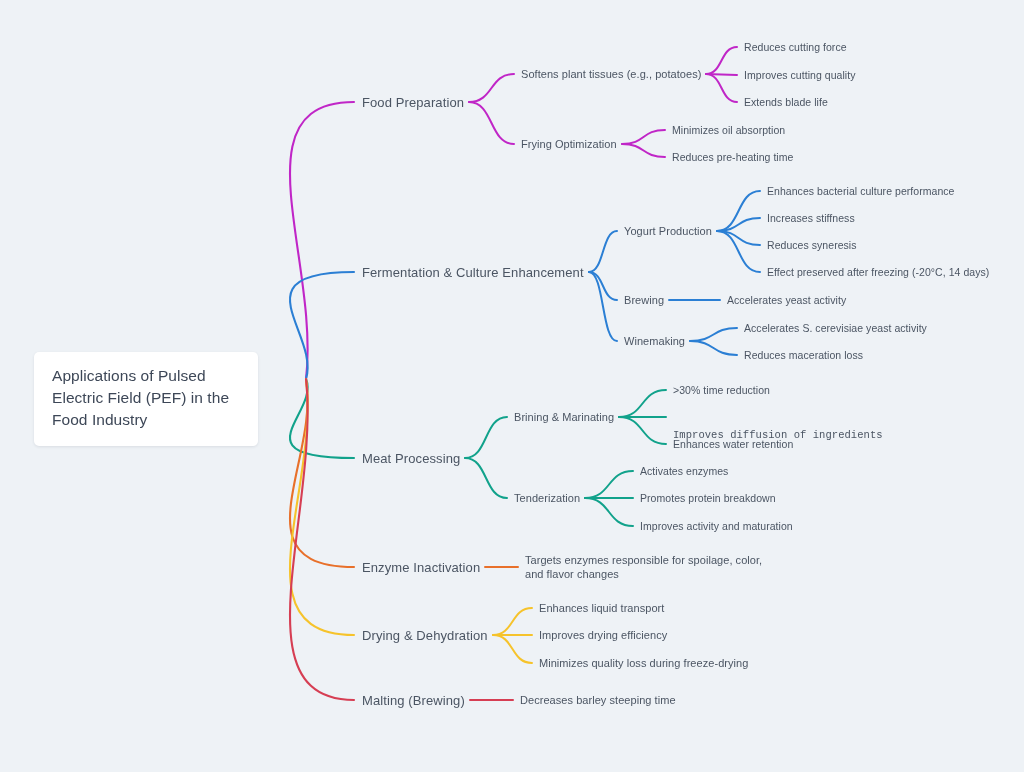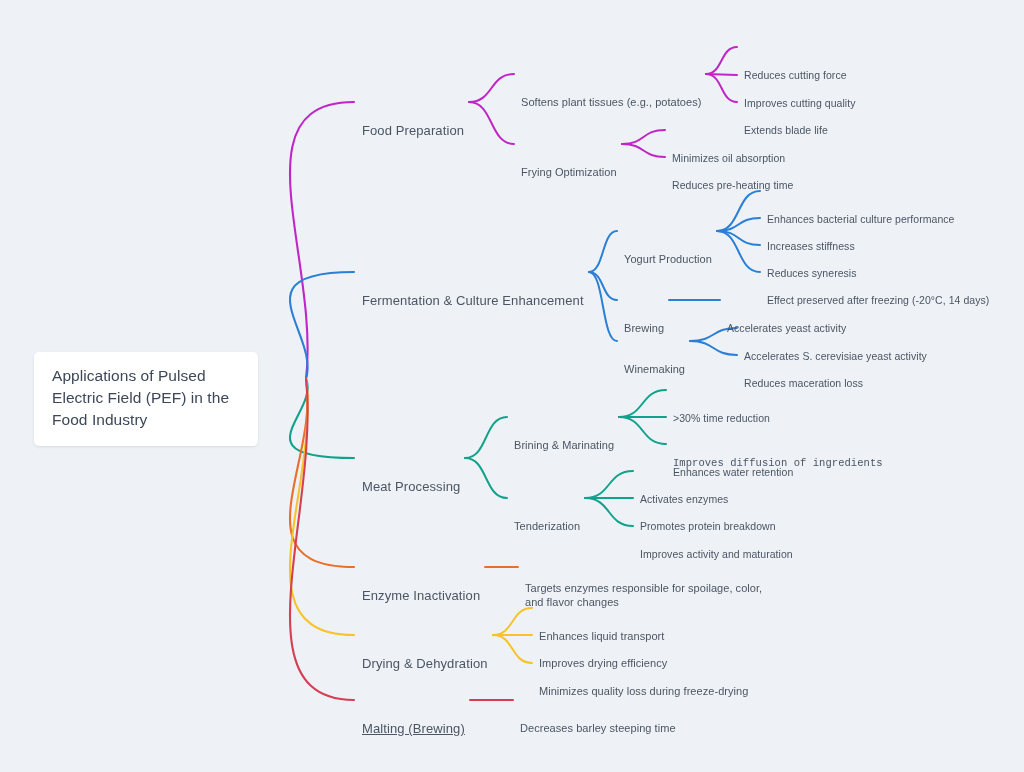--- a/index.html
+++ b/index.html
@@ -24,21 +24,20 @@
     position: absolute;
     left: 0; top: 0;
     width: 1024px;
     height: 772px;
     pointer-events: none;
   }
   .node {
     position: absolute;
     white-space: nowrap;
     color: #4a5568;
-    margin-top: 28px;
   }
   .root-node {
     position: absolute;
     background: #ffffff;
     border-radius: 5px;
     box-shadow: 0 1px 3px rgba(30,40,60,0.10);
     padding: 13px 18px 15px 18px;
     box-sizing: border-box;
     color: #3d4757;
     font-size: 15.5px;
@@ -158,17 +157,17 @@
       <div class="node lvl2" style="left: 514px; top: 492px;">Tenderization</div>
       <div class="node lvl3" style="left: 640px; top: 465px;">Activates enzymes</div>
       <div class="node lvl3" style="left: 640px; top: 492px;">Promotes protein breakdown</div>
       <div class="node lvl3" style="left: 640px; top: 520px;">Improves activity and maturation</div>
       <div class="node lvl1" style="left: 362px; top: 559.5px;">Enzyme Inactivation</div>
       <div class="node lvl2 wrap2" style="left: 525px; top: 552.5px;">Targets enzymes responsible for spoilage, color, and flavor changes</div>
       <div class="node lvl1" style="left: 362px; top: 627.5px;">Drying &amp; Dehydration</div>
       <div class="node lvl2" style="left: 539px; top: 602px;">Enhances liquid transport</div>
       <div class="node lvl2" style="left: 539px; top: 629px;">Improves drying efficiency</div>
       <div class="node lvl2" style="left: 539px; top: 657px;">Minimizes quality loss during freeze-drying</div>
-      <div class="node lvl1" style="left: 362px; top: 692.5px; text-decoration: underline;">Malting (Brewing)</div>
+      <div class="node lvl1" style="left: 362px; top: 692.5px;">Malting (Brewing)</div>
       <div class="node lvl2" style="left: 520px; top: 694px;">Decreases barley steeping time</div>
     </div>
 
 </div>
 
 </body></html>

